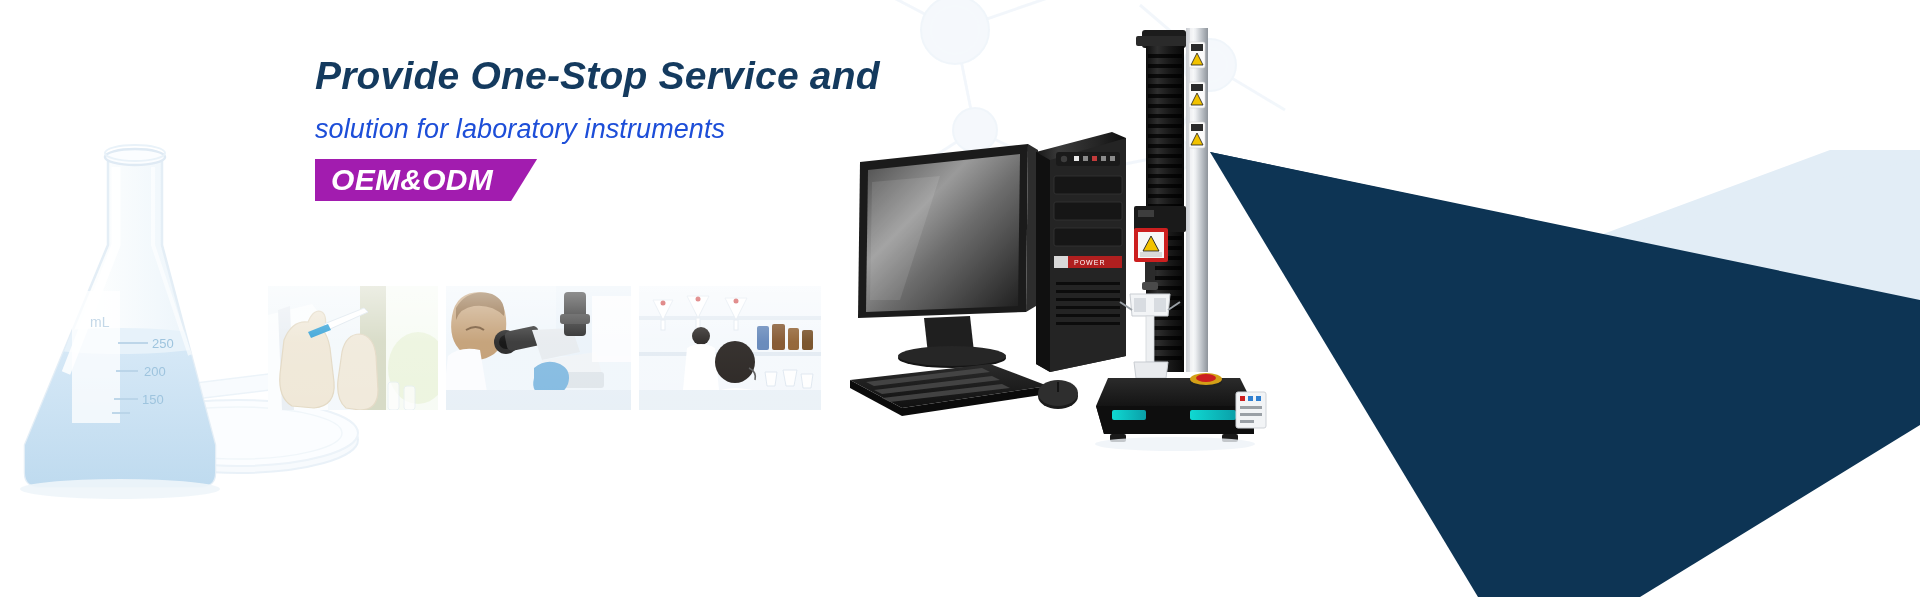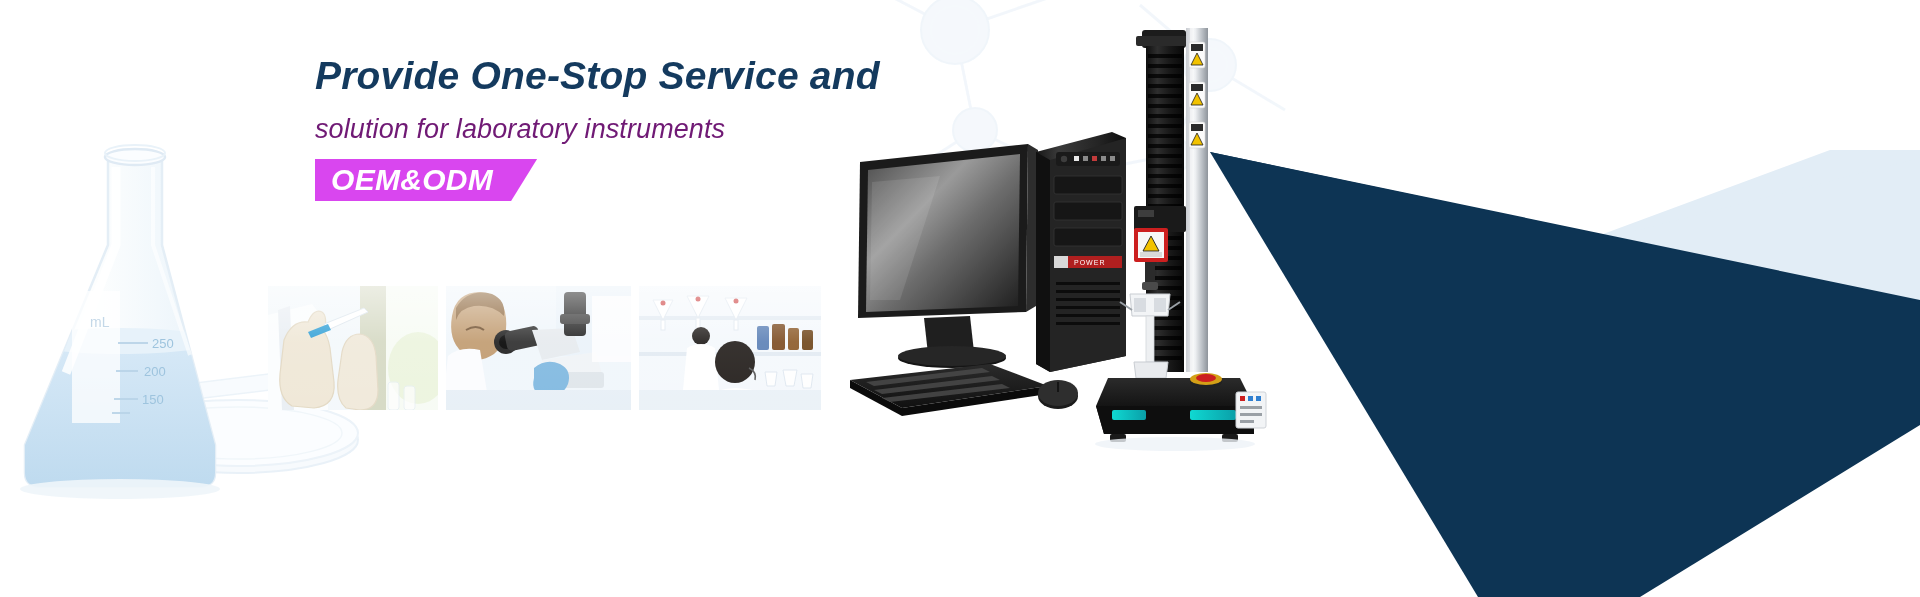--- a/index.html
+++ b/index.html
@@ -33,33 +33,33 @@
     width:700px;
   }
   .headline-1 {
     font-size:39px; font-weight:bold; font-style:italic;
     color:#143a5e; letter-spacing:0.2px;
     line-height:1.0; white-space:nowrap;
   }
   .headline-2 {
     margin-top:21px;
     font-size:27px; font-weight:normal; font-style:italic;
-    color:#701a75; letter-spacing:0.1px;
+    color:#1d4ed8; letter-spacing:0.1px;
     line-height:1.0; white-space:nowrap;
   }
   .badge-wrap {
     margin-top:16px;
     position:relative; display:inline-block;
   }
   .badge-shape {
     position:relative;
     height:42px;
     padding:0 44px 0 16px;
     display:flex; align-items:center;
-    background:#d946ef;
+    background:#a21caf;
     clip-path:polygon(0 0, 100% 0, calc(100% - 26px) 100%, 0 100%);
   }
   .badge-text {
     font-size:30px; font-weight:bold; font-style:italic;
     color:#ffffff; letter-spacing:0.3px; white-space:nowrap;
   }
 
   
   .photo-strip {
     position:absolute; left:268px; top:286px;

